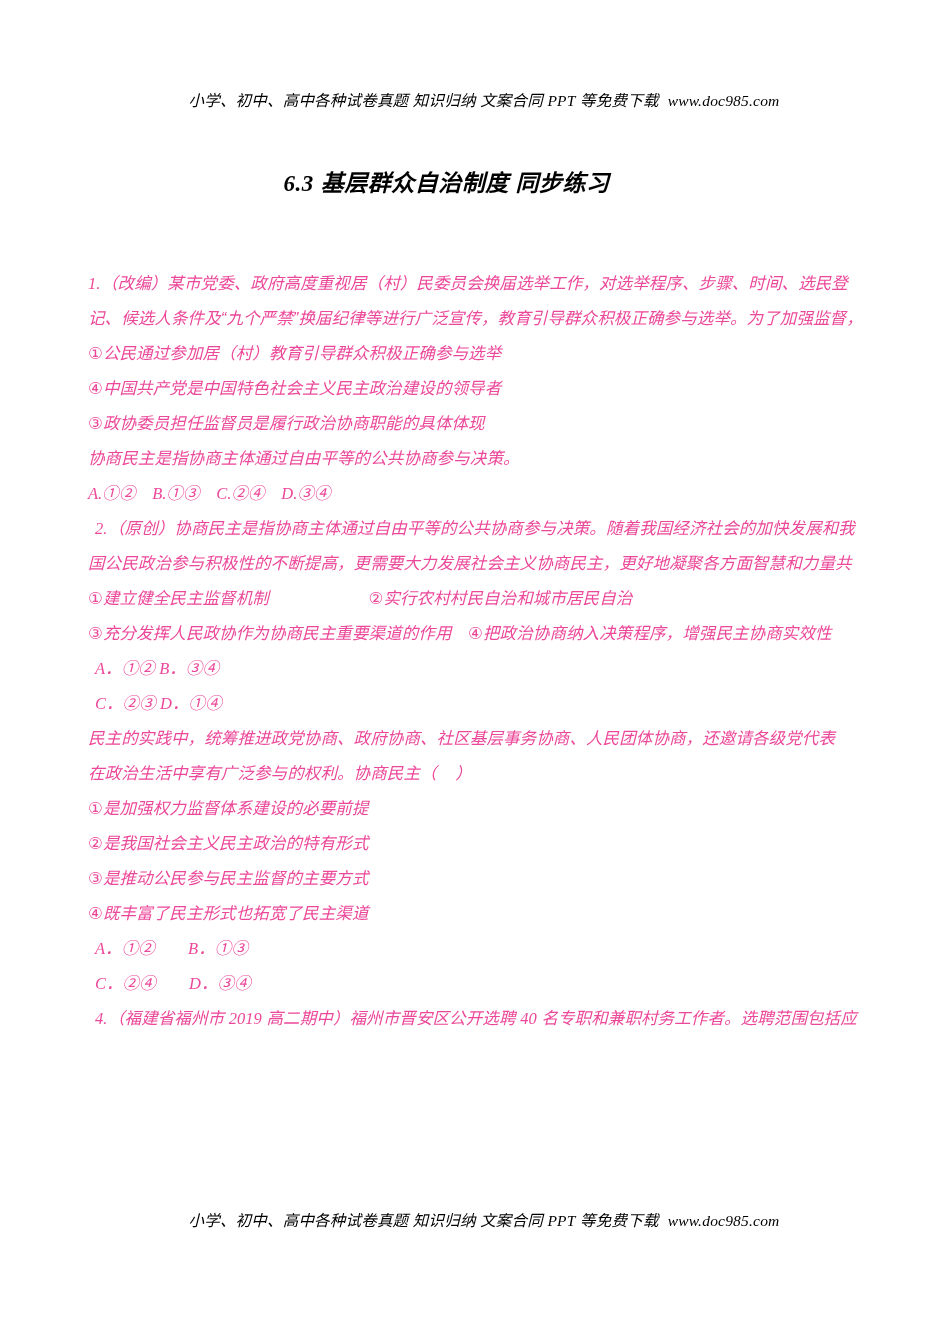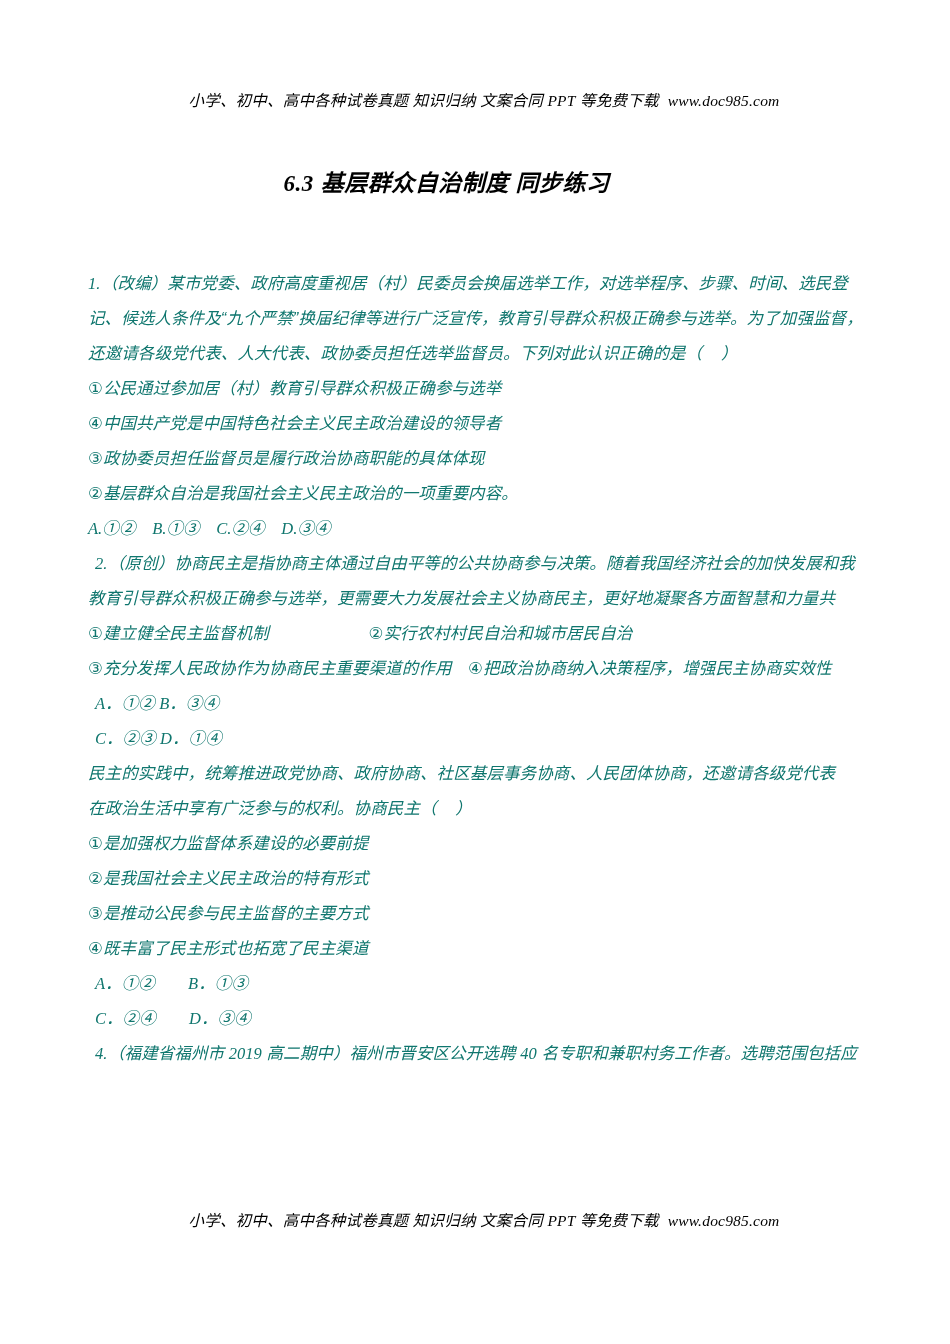--- a/index.html
+++ b/index.html
@@ -69,21 +69,21 @@
     top: 262px;
     width: 790px;
   }
 
   .line {
     font-family: "Liberation Sans", "DejaVu Sans", sans-serif;
     font-size: 16.5px;
     line-height: 35px;
     height: 35px;
     white-space: pre;
-    color: #0f766e;
+    color: #ec4899;
     letter-spacing: 0.1px;
   }
   
   .line .lat {
     font-family: "Liberation Serif", "DejaVu Serif", serif;
     font-size: 16.5px;
     letter-spacing: 0;
   }
   
   .line.choices {
@@ -100,28 +100,27 @@
 
   <div class="running" id="running-head">
     <span>小学、初中、高中各种试卷真题 知识归纳 文案合同 </span><span class="lat">PPT</span><span> 等免费下载  </span><span class="lat">www.doc985.com</span>
   </div>
 
   <h1 class="doc-title"><span class="lat">6.3</span> <span>基层群众自治制度 同步练习</span></h1>
 
   <div class="body-block">
       <div class="line"><span class="lat">1</span>.（改编）某市党委、政府高度重视居（村）民委员会换届选举工作，对选举程序、步骤、时间、选民登</div>
       <div class="line">记、候选人条件及“九个严禁”换届纪律等进行广泛宣传，教育引导群众积极正确参与选举。为了加强监督，</div>
-      <div class="line">还邀请各级党代表、人大代表、政协委员担任选举监督员。下列对此认识正确的是（    ）</div>
       <div class="line">①公民通过参加居（村）教育引导群众积极正确参与选举</div>
       <div class="line">④中国共产党是中国特色社会主义民主政治建设的领导者</div>
       <div class="line">③政协委员担任监督员是履行政治协商职能的具体体现</div>
-      <div class="line">②基层群众自治是我国社会主义民主政治的一项重要内容。</div>
+      <div class="line">协商民主是指协商主体通过自由平等的公共协商参与决策。</div>
       <div class="line choices"><span class="lat">A</span>.①②　<span class="lat">B</span>.①③　<span class="lat">C</span>.②④　<span class="lat">D</span>.③④</div>
       <div class="line indent"><span class="lat">2</span>.（原创）协商民主是指协商主体通过自由平等的公共协商参与决策。随着我国经济社会的加快发展和我</div>
-      <div class="line">教育引导群众积极正确参与选举，更需要大力发展社会主义协商民主，更好地凝聚各方面智慧和力量共</div>
+      <div class="line">国公民政治参与积极性的不断提高，更需要大力发展社会主义协商民主，更好地凝聚各方面智慧和力量共</div>
       <div class="line">①建立健全民主监督机制　　　　　　②实行农村村民自治和城市居民自治</div>
       <div class="line">③充分发挥人民政协作为协商民主重要渠道的作用　④把政治协商纳入决策程序，增强民主协商实效性</div>
       <div class="line choices indent"><span class="lat">A</span>．①② <span class="lat">B</span>．③④</div>
       <div class="line choices indent"><span class="lat">C</span>．②③ <span class="lat">D</span>．①④</div>
       <div class="line">民主的实践中，统筹推进政党协商、政府协商、社区基层事务协商、人民团体协商，还邀请各级党代表</div>
       <div class="line">在政治生活中享有广泛参与的权利。协商民主（    ）</div>
       <div class="line">①是加强权力监督体系建设的必要前提</div>
       <div class="line">②是我国社会主义民主政治的特有形式</div>
       <div class="line">③是推动公民参与民主监督的主要方式</div>
       <div class="line">④既丰富了民主形式也拓宽了民主渠道</div>

